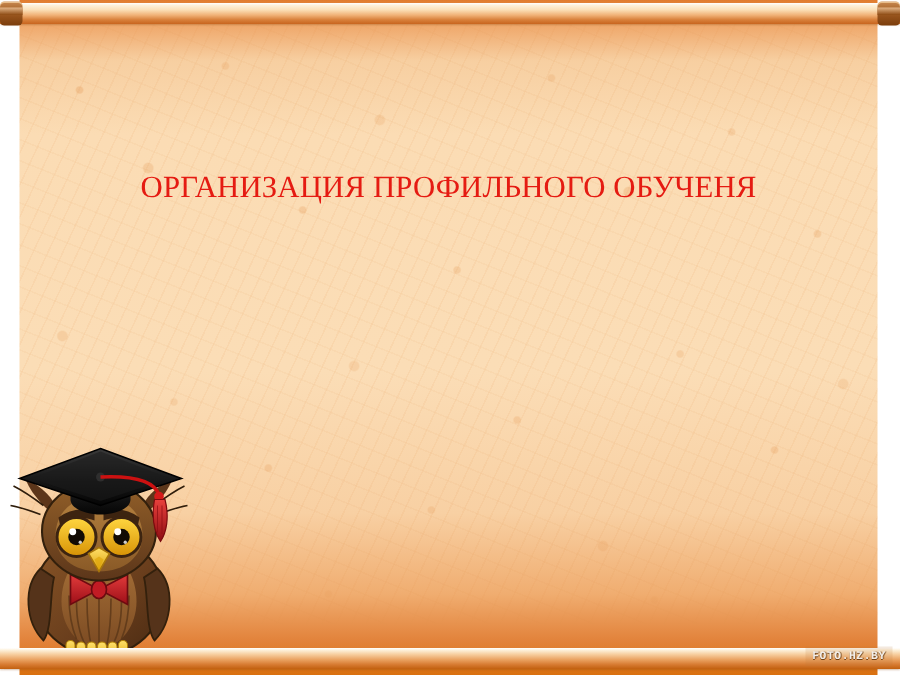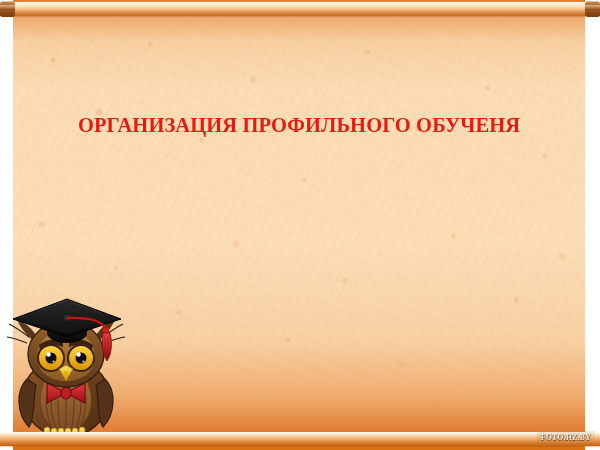--- a/index.html
+++ b/index.html
@@ -136,21 +136,21 @@
 
   
   .title {
     position: absolute;
     left: 13px;
     top: 112px;
     width: 572px;
     text-align: center;
     color: #e51b12;
     font-family: "Liberation Serif", "DejaVu Serif", serif;
-    font-weight: bold;
+    font-weight: normal;
     font-size: 20.5px;
     line-height: 26px;
     letter-spacing: .1px;
     white-space: nowrap;
   }
   .title-line { display: block; }
 
   
   .owl-wrap {
     position: absolute;
@@ -163,21 +163,21 @@
   
   .watermark {
     position: absolute;
     left: 537px;
     top: 431px;
     width: 58px;
     height: 13px;
     display: flex;
     align-items: center;
     justify-content: center;
-    font-family: Liberation Serif, serif;
+    font-family: Liberation Mono, monospace;
     font-size: 7.5px;
     font-weight: bold;
     letter-spacing: .4px;
     color: #f2f2f2;
     text-shadow: 0 1px 0 rgba(90,45,5,.9), 1px 0 0 rgba(90,45,5,.5);
     background: rgba(190,120,60,.18);
     opacity: .92;
   }
 </style>
 </head>

